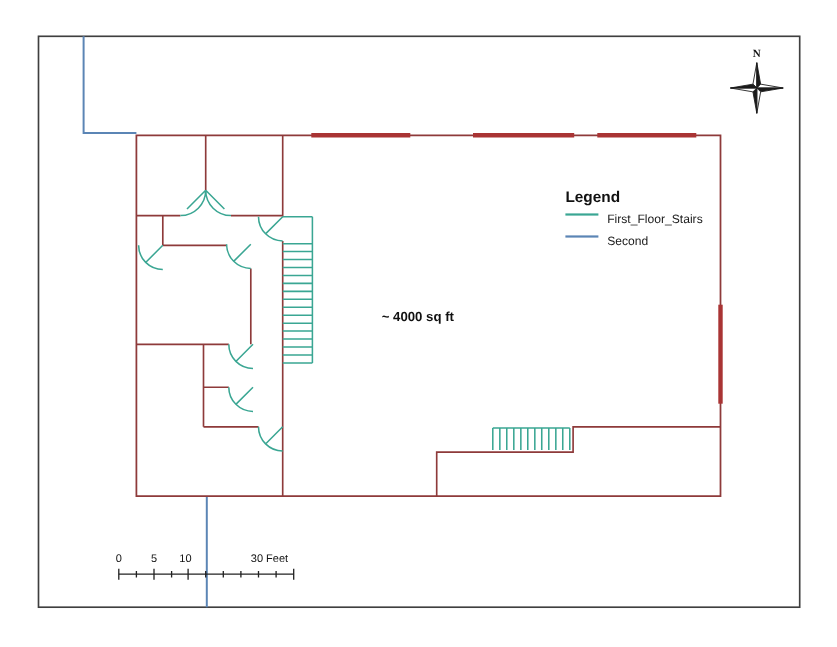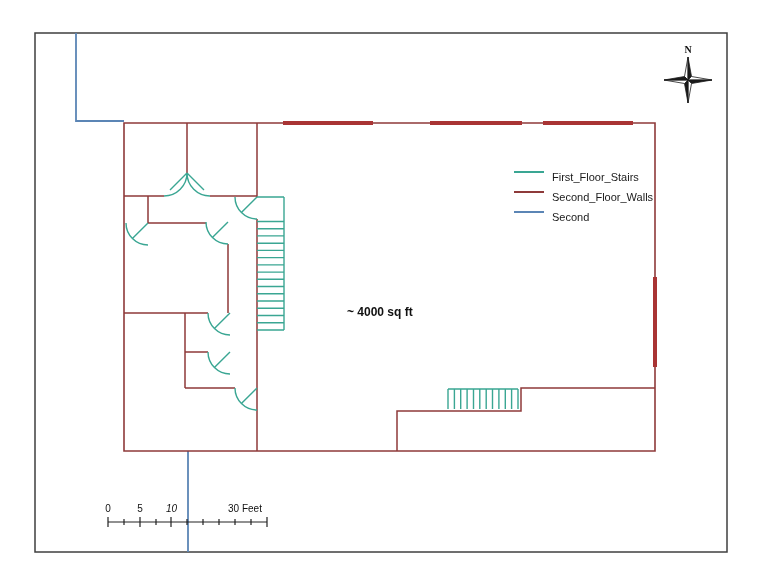--- a/index.html
+++ b/index.html
@@ -1,35 +1,35 @@
 <!DOCTYPE html>
 <html><head>
 <meta charset="utf-8">
 <style>
   html,body{margin:0;padding:0;background:#ffffff;}
   body{font-family:"Liberation Sans", sans-serif; color:#111;}
   #canvas{position:relative;width:761px;height:588px;background:#fff;overflow:hidden;}
   #plan-svg{position:absolute;left:0;top:0;}
   .abs{position:absolute;}
   .page-title{left:82px;top:60px;font-size:15px;font-weight:bold;letter-spacing:.1px;}
-  .area-label{left:347px;top:281px;font-size:12px;font-weight:bold;margin-top:24px;}
+  .area-label{left:347px;top:281px;font-size:12px;font-weight:bold;}
   .north-label{left:677px;top:44px;width:22px;text-align:center;font-size:10px;font-weight:600;font-family:"Liberation Serif",serif;}
   .legend{left:514px;top:171px;}
   .legend-title{font-size:14px;font-weight:bold;margin-bottom:7px;}
   .legend-row{display:flex;align-items:flex-start;height:20px;}
   .legend-row .lbl{font-size:11px;color:#1a1a1a;}
   .sw{width:30px;height:0;border-top:2px solid #000;margin-right:8px;flex:none;}
   .sw-stairs{border-top:2px solid #3aa693;}
   .sw-walls{border-top:2px solid #8e3a3a;}
   .sw-ohd{border-top:4px solid #a93434;}
   .sw-fence{border-top:2px solid #5b85b5;}
   .scale-label{top:503px;font-size:10px;}
   .sl-0{left:100px;width:16px;text-align:center;}
   .sl-5{left:132px;width:16px;text-align:center;}
-  .sl-10{left:163px;width:17px;text-align:center;font-style:italic;}
+  .sl-10{left:163px;width:17px;text-align:left;}
   .sl-20{left:228px;}
 </style>
 </head>
 <body>
 
 <div id="canvas">
 
   <svg id="plan-svg" width="761" height="588" viewBox="0 0 761 588">
 
     <rect x="35" y="33" width="692" height="519" fill="none" stroke="#3f3f3f" stroke-width="1.5"></rect>
@@ -104,27 +104,24 @@
       <path d="M124 519V525M156 519V525M187 519V525M203 519V525M219 519V525M235 519V525M251 519V525"></path>
     </g>
   </svg>
 
 
   <div class="abs north-label">N</div>
 
   <div class="abs area-label">~ 4000 sq ft</div>
 
   <div class="abs legend">
+    <div class="legend-title">Legend</div>
     <div class="legend-row">
       <span class="sw sw-stairs"></span>
       <span class="lbl">First_Floor_Stairs</span>
-    </div>
-    <div class="legend-row">
-      <span class="sw sw-walls"></span>
-      <span class="lbl">Second_Floor_Walls</span>
     </div>
     <div class="legend-row">
       <span class="sw sw-fence"></span>
       <span class="lbl">Second</span>
     </div>
   </div>
 
   <div class="abs scale-label sl-0">0</div>
   <div class="abs scale-label sl-5">5</div>
   <div class="abs scale-label sl-10">10</div>

